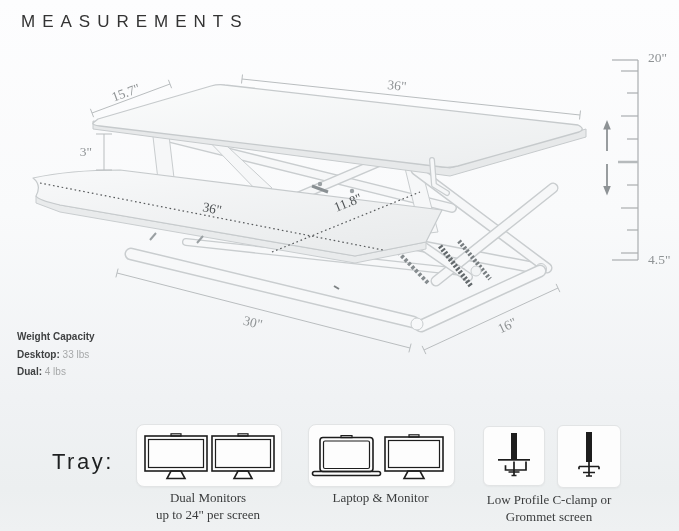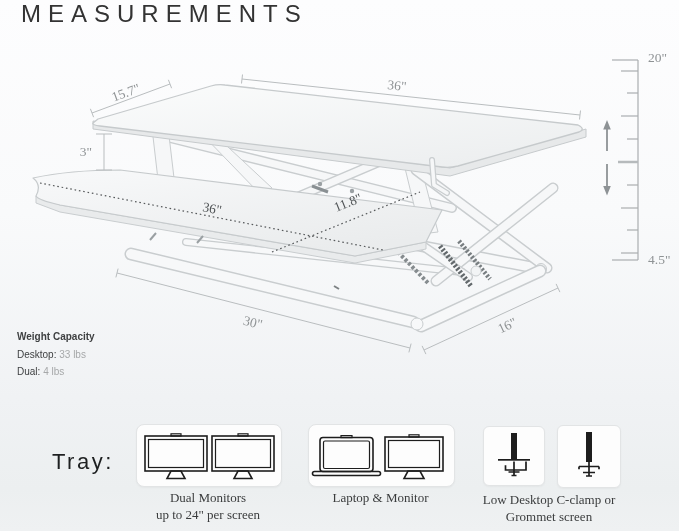--- a/index.html
+++ b/index.html
@@ -1,28 +1,28 @@
 <!DOCTYPE html>
 <html><head>
 <meta charset="utf-8">
 <style>
   html,body{margin:0;padding:0;}
   body{width:679px;height:531px;overflow:hidden;background:#fff;}
   .canvas{position:relative;width:679px;height:531px;
     background:linear-gradient(180deg,#fdfdfe 0%,#f9fafb 40%,#f0f2f4 75%,#ecEFF0 92%,#eff1f2 100%);
     font-family:"Liberation Sans",sans-serif;overflow:hidden;}
-  .title{position:absolute;left:21px;top:0;font-size:24px;font-weight:500;
+  .title{position:absolute;left:21px;top:12px;font-size:17px;font-weight:500;
     letter-spacing:7px;color:#333;white-space:nowrap;}
   .diagram-svg{position:absolute;left:0;top:0;}
   .dim{font-family:"Liberation Serif",serif;font-size:13.5px;fill:#8f9395;text-anchor:middle;}
   .dim-dark{fill:#505456;}
   .dim-start{text-anchor:start;}
   .weight{position:absolute;left:17px;top:328px;font-size:10px;line-height:17.5px;color:#3f4142;}
   .weight .hd{font-weight:bold;}
-  .weight b{font-weight:normal;color:#3f4142;}
+  .weight b{font-weight:bold;color:#3f4142;}
   .weight .muted{color:#a6a8a9;}
   .holds-heading{position:absolute;left:52px;top:449px;font-size:22px;letter-spacing:2.5px;
     color:#1e2021;font-weight:500;}
   .card{position:absolute;background:#fdfdfd;border:1px solid #e2e4e5;border-radius:8px;
     box-shadow:0 1px 2px rgba(0,0,0,0.04);display:flex;align-items:center;justify-content:center;}
   .clamp-card{border-radius:6px;}
   .cap{position:absolute;font-size:13px;line-height:16.5px;color:#3a3c3d;text-align:center;font-family:Liberation Serif, serif;}
   .ink{stroke:#1d1d1d;fill:none;stroke-width:1.6;}
   .ink-thin{stroke:#1d1d1d;fill:none;stroke-width:1.2;}
   .ink-fill{fill:#1d1d1d;stroke:none;}
@@ -219,17 +219,17 @@
     </svg>
   </div>
 
   <div class="card clamp-card" style="left:557px;top:425px;width:62px;height:61px;">
     <svg width="62" height="61" viewBox="0 0 62 61">
       <rect class="ink-fill" x="28" y="6" width="6" height="30"></rect>
       <path d="M 31,36 V 50 M 21,40.5 H 41 M 21,40.5 V 43.2 M 41,40.5 V 43.2 M 25,46.5 H 37 M 28,50 H 34" stroke="#1d1d1d" stroke-width="1.7" fill="none"></path>
     </svg>
   </div>
   <div class="cap" style="left:463px;top:492px;width:172px;">
-    <div>Low Desktop C-clamp or</div>
+    <div>Low Profile C-clamp or</div>
     <div>Grommet screen</div>
   </div>
 
 </div>
 
 </body></html>

